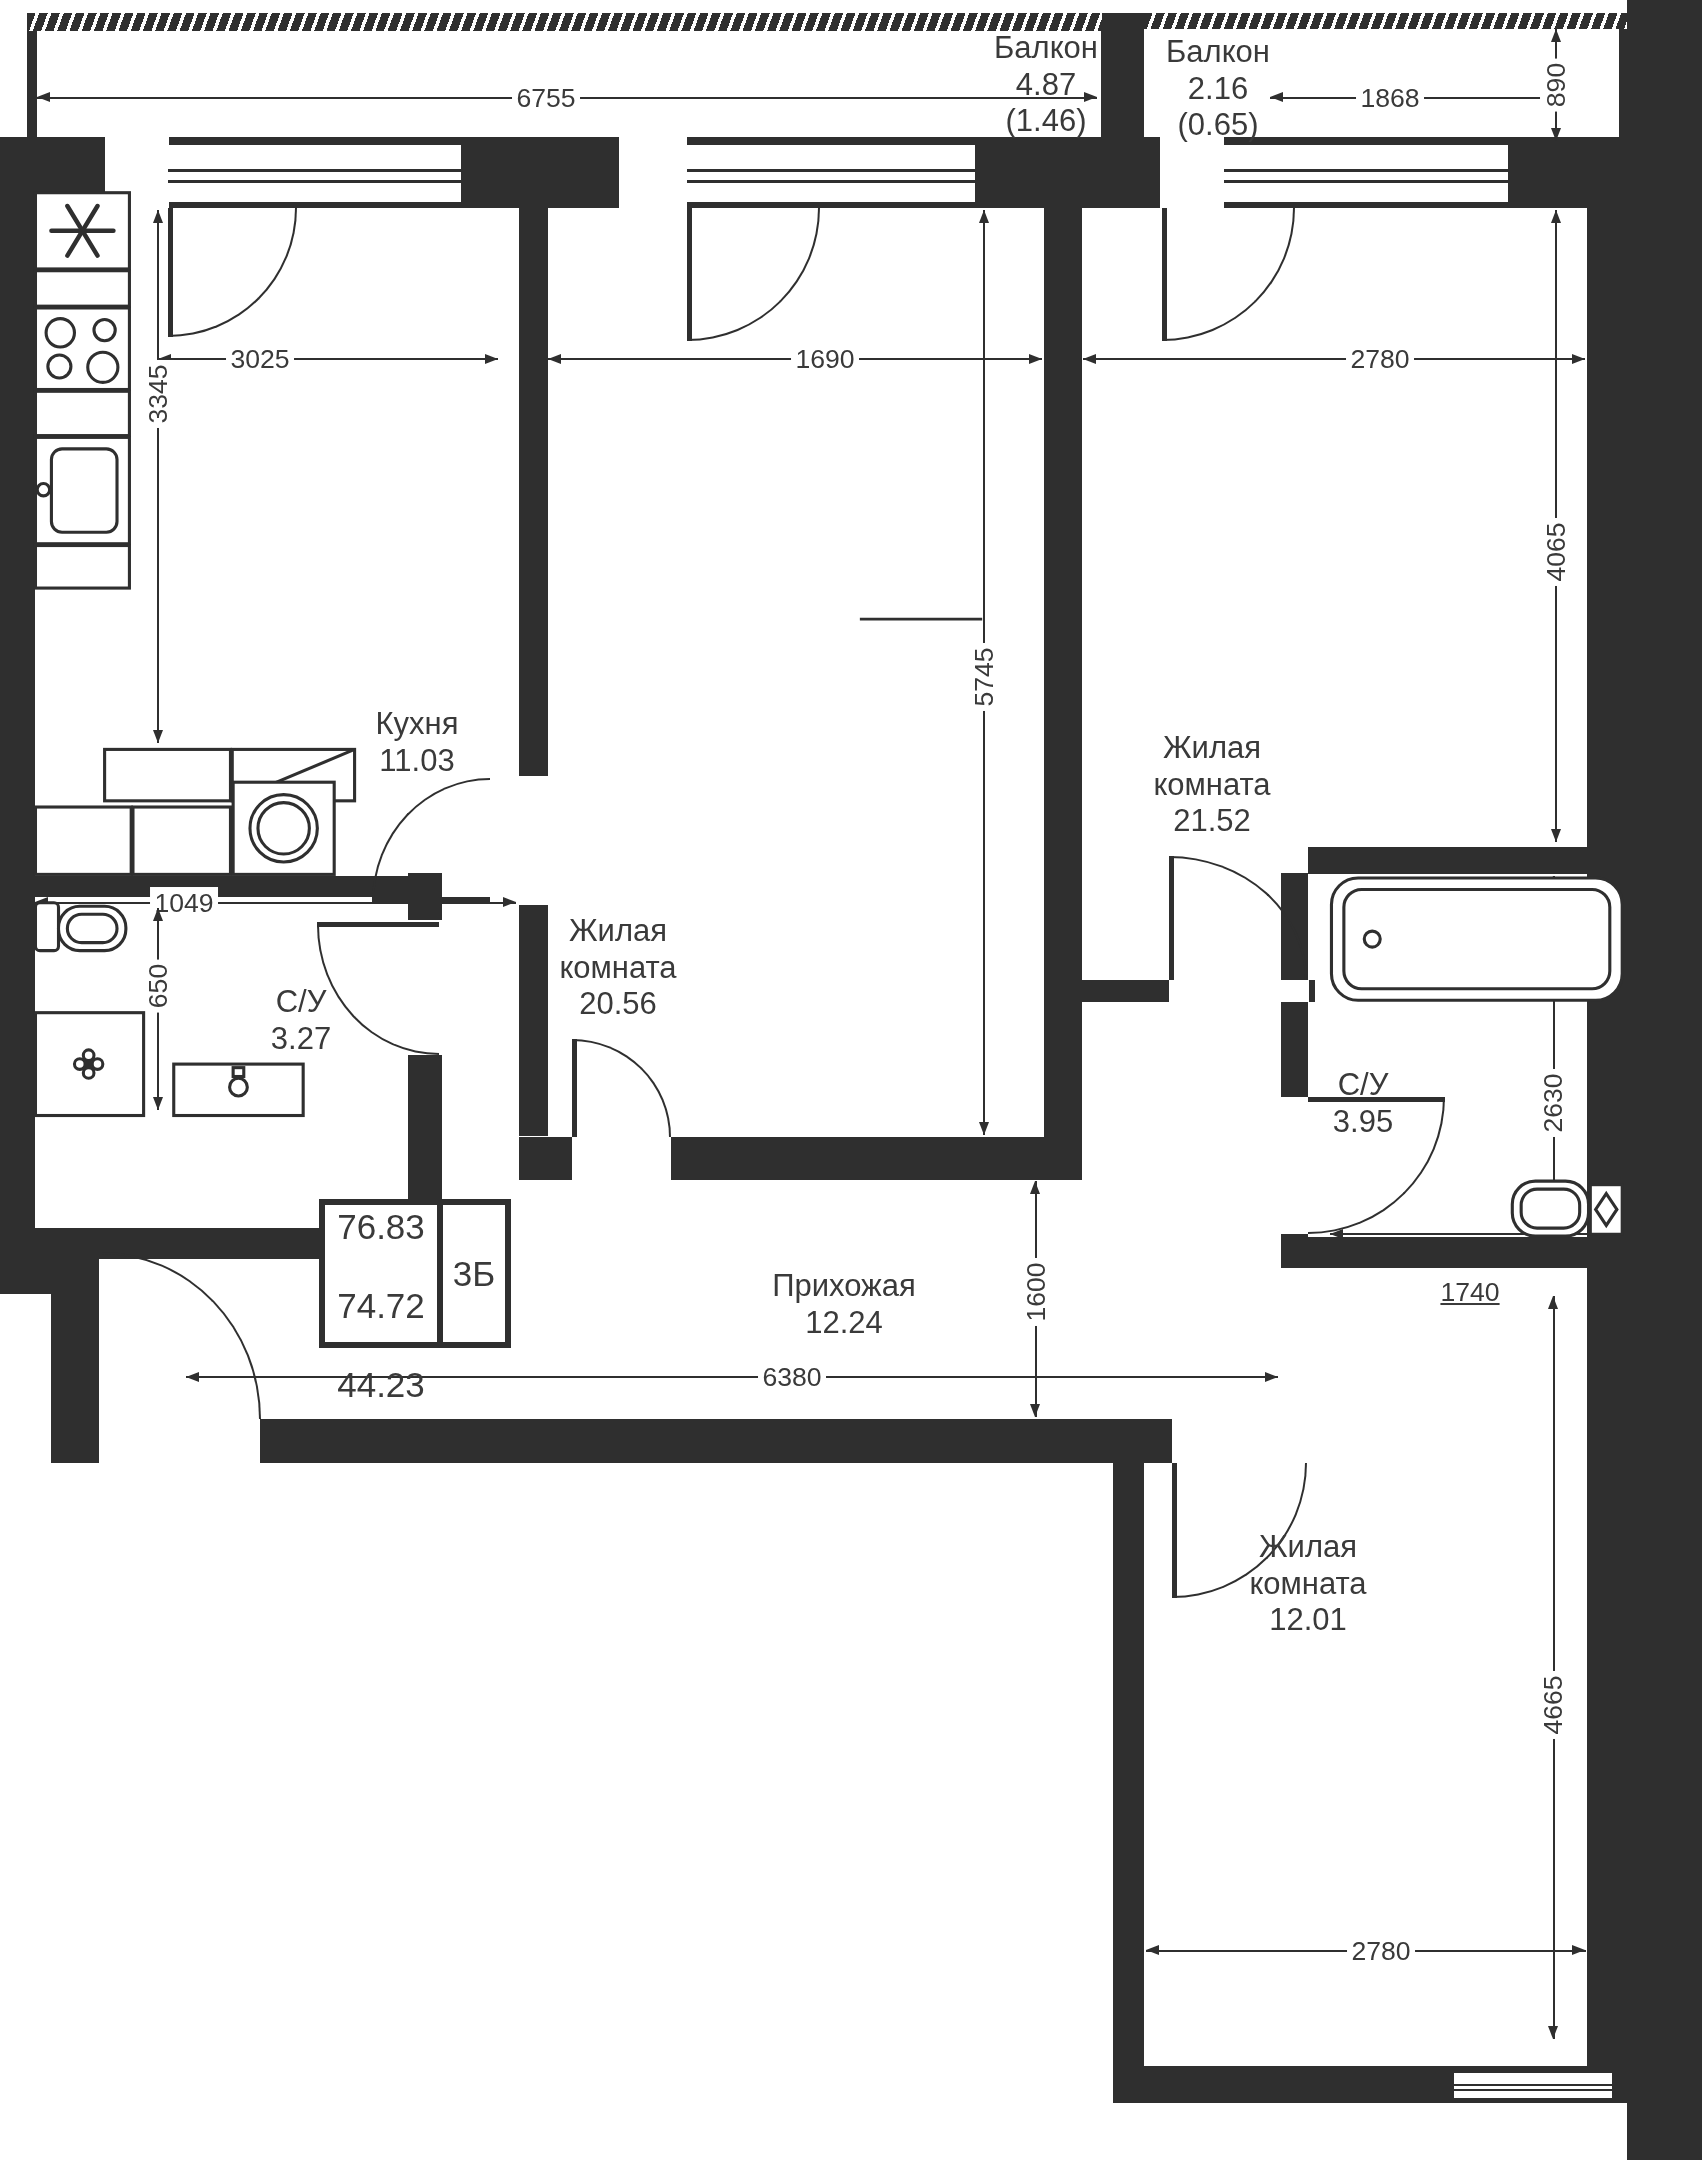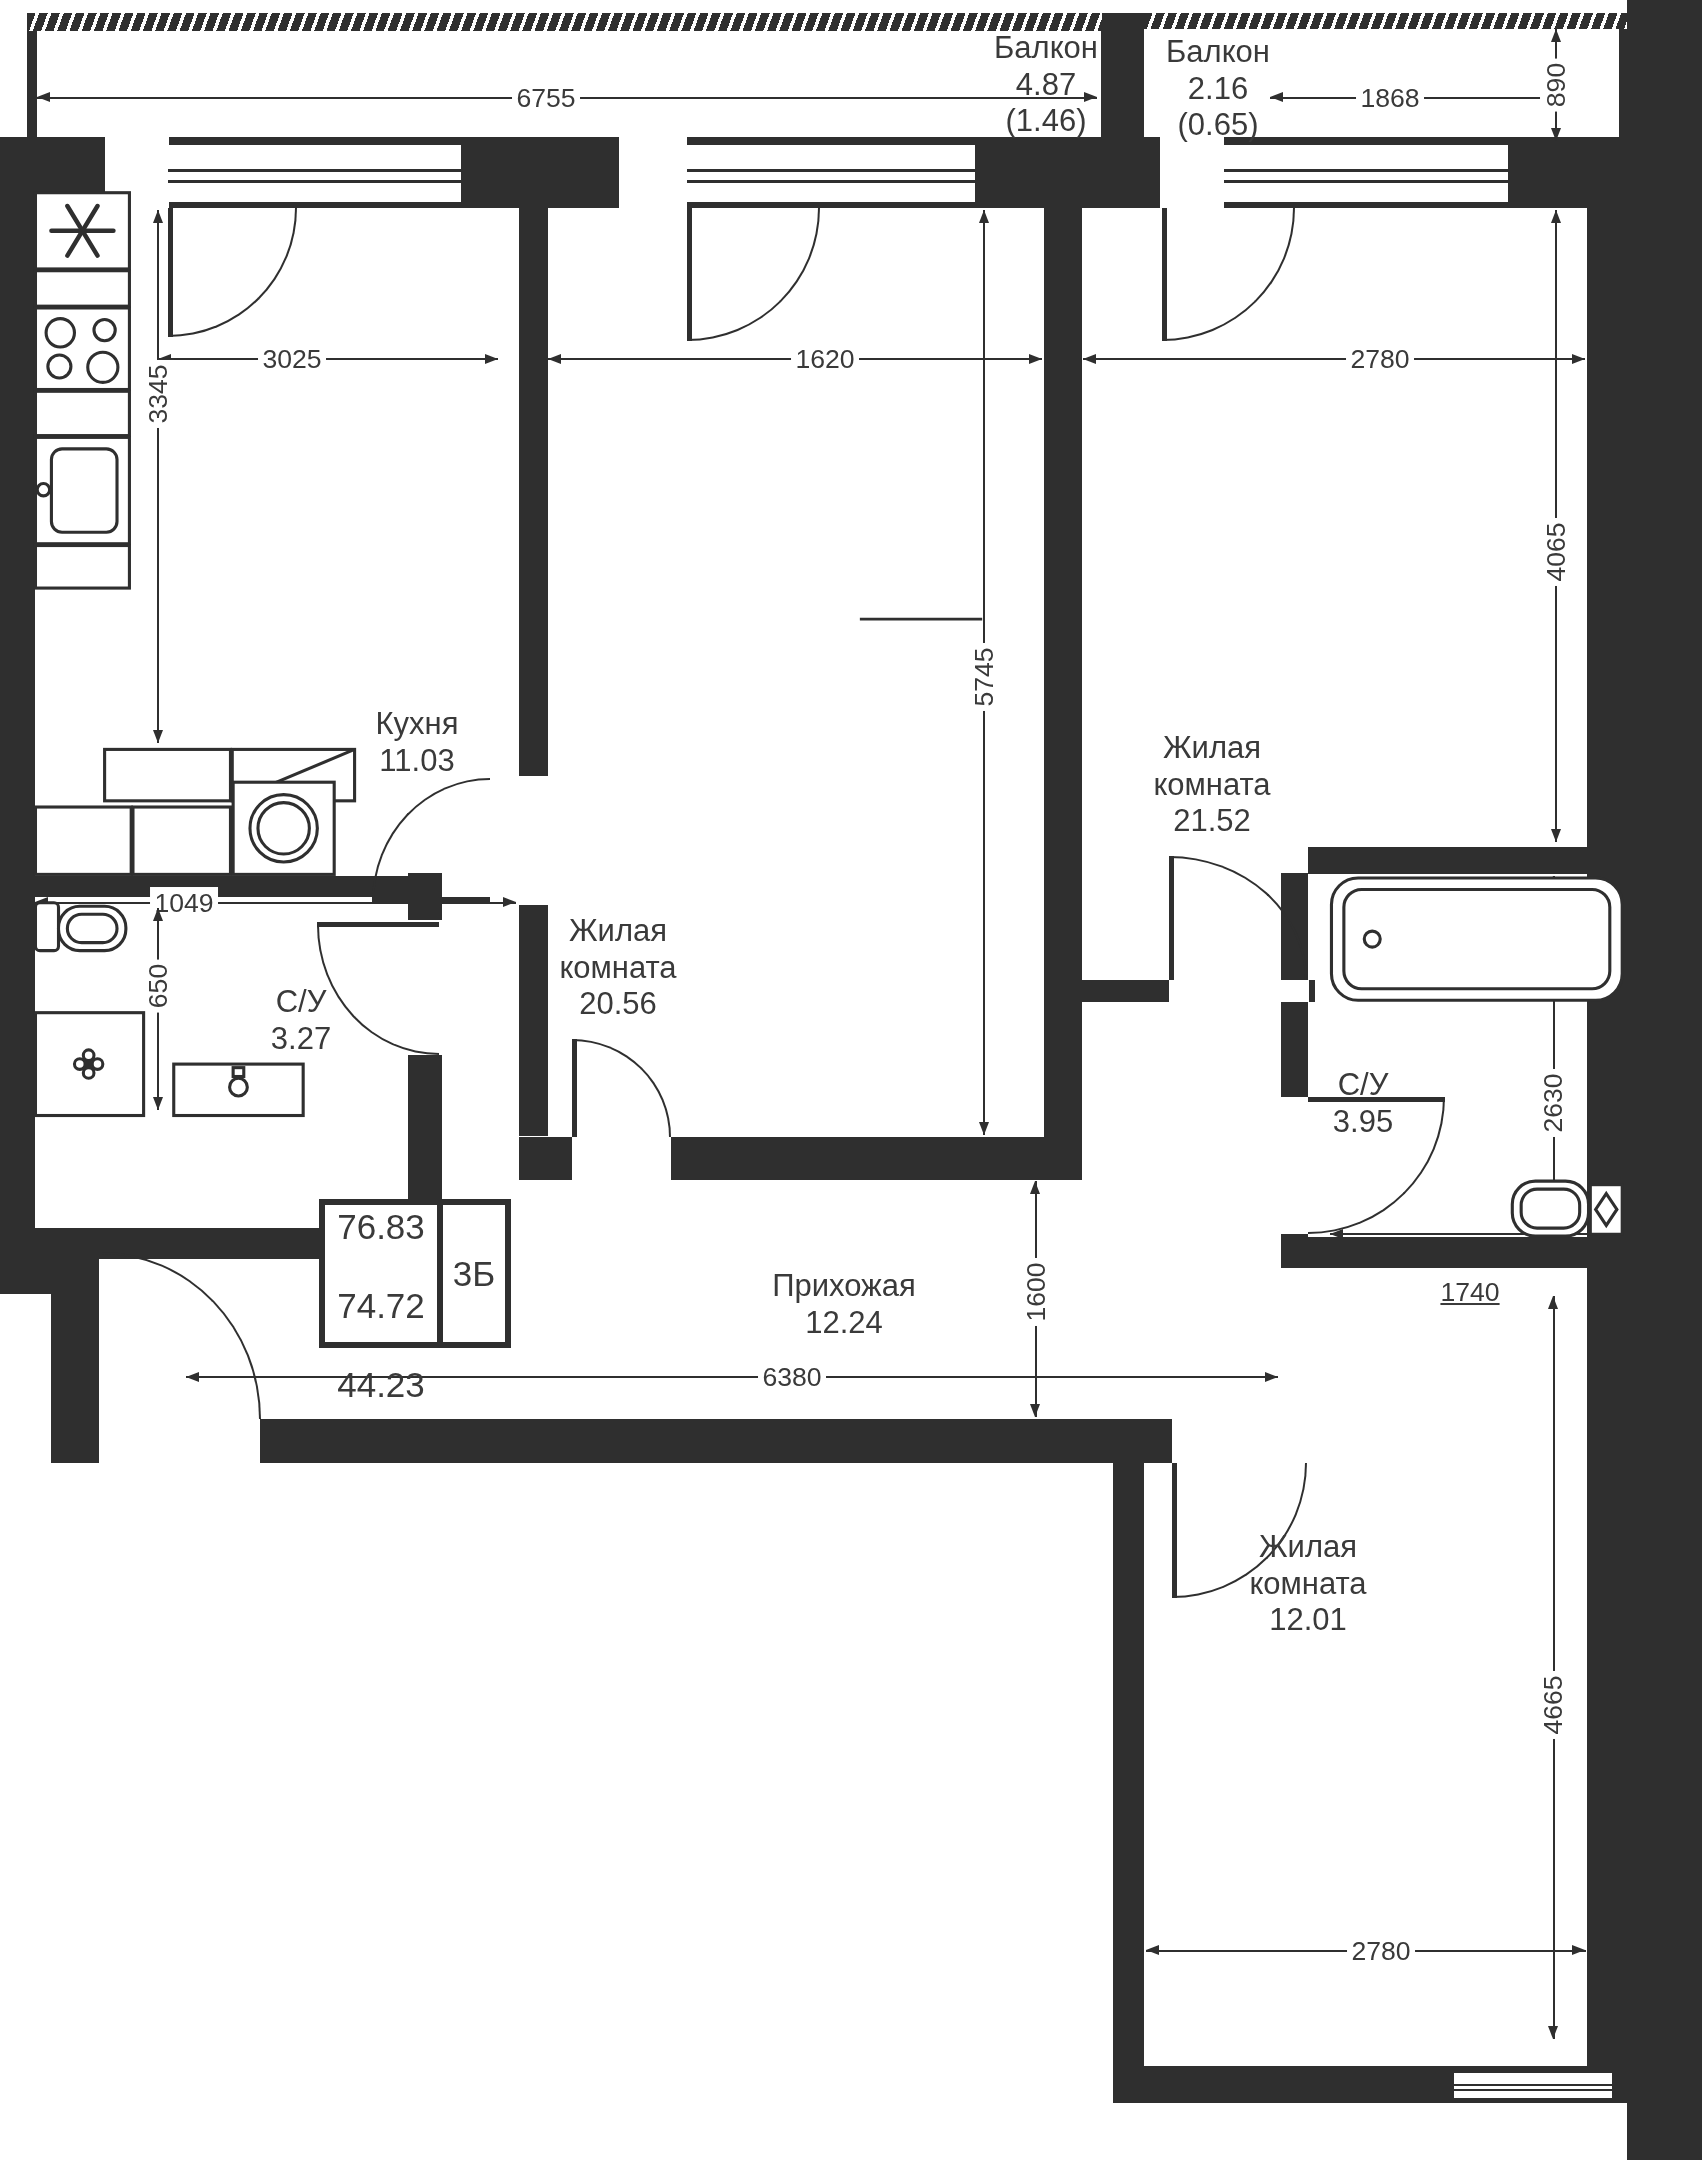--- a/index.html
+++ b/index.html
@@ -102,25 +102,25 @@
       <div class="dim-ah" style="left: 1270px; top: 92px; border-width: 5.3px 13.3px 5.3px 0px; border-right-color: rgb(47, 47, 47);"></div>
       <div class="dim-ah" style="left: 1542px; top: 92px; border-width: 5.3px 0px 5.3px 13.3px; border-left-color: rgb(47, 47, 47);"></div>
       <div class="dim-label" style="left: 1390px; top: 98px;">1868</div>
       <div class="dim-line" style="left: 1555px; top: 29px; width: 1.8px; height: 112px;"></div>
       <div class="dim-ah" style="left: 1551px; top: 29px; border-width: 0px 5.3px 13.3px; border-bottom-color: rgb(47, 47, 47);"></div>
       <div class="dim-ah" style="left: 1551px; top: 128px; border-width: 13.3px 5.3px 0px; border-top-color: rgb(47, 47, 47);"></div>
       <div class="dim-label v" style="left: 1556px; top: 85px;">890</div>
       <div class="dim-line" style="left: 158px; top: 358px; width: 340px; height: 1.8px;"></div>
       <div class="dim-ah" style="left: 158px; top: 354px; border-width: 5.3px 13.3px 5.3px 0px; border-right-color: rgb(47, 47, 47);"></div>
       <div class="dim-ah" style="left: 485px; top: 354px; border-width: 5.3px 0px 5.3px 13.3px; border-left-color: rgb(47, 47, 47);"></div>
-      <div class="dim-label" style="left: 260px; top: 359px; margin-left: 32px;">3025</div>
+      <div class="dim-label" style="left: 260px; top: 359px;">3025</div>
       <div class="dim-line" style="left: 548px; top: 358px; width: 494px; height: 1.8px;"></div>
       <div class="dim-ah" style="left: 548px; top: 354px; border-width: 5.3px 13.3px 5.3px 0px; border-right-color: rgb(47, 47, 47);"></div>
       <div class="dim-ah" style="left: 1029px; top: 354px; border-width: 5.3px 0px 5.3px 13.3px; border-left-color: rgb(47, 47, 47);"></div>
-      <div class="dim-label" style="left: 825px; top: 359px;">1620</div>
+      <div class="dim-label" style="left: 825px; top: 359px;">1690</div>
       <div class="dim-line" style="left: 1083px; top: 358px; width: 502px; height: 1.8px;"></div>
       <div class="dim-ah" style="left: 1083px; top: 354px; border-width: 5.3px 13.3px 5.3px 0px; border-right-color: rgb(47, 47, 47);"></div>
       <div class="dim-ah" style="left: 1572px; top: 354px; border-width: 5.3px 0px 5.3px 13.3px; border-left-color: rgb(47, 47, 47);"></div>
       <div class="dim-label" style="left: 1380px; top: 359px;">2780</div>
       <div class="dim-line" style="left: 157px; top: 210px; width: 1.8px; height: 533px;"></div>
       <div class="dim-ah" style="left: 153px; top: 210px; border-width: 0px 5.3px 13.3px; border-bottom-color: rgb(47, 47, 47);"></div>
       <div class="dim-ah" style="left: 153px; top: 730px; border-width: 13.3px 5.3px 0px; border-top-color: rgb(47, 47, 47);"></div>
       <div class="dim-label v" style="left: 158px; top: 394px;">3345</div>
       <div class="dim-line" style="left: 1555px; top: 210px; width: 1.8px; height: 632px;"></div>
       <div class="dim-ah" style="left: 1551px; top: 210px; border-width: 0px 5.3px 13.3px; border-bottom-color: rgb(47, 47, 47);"></div>

